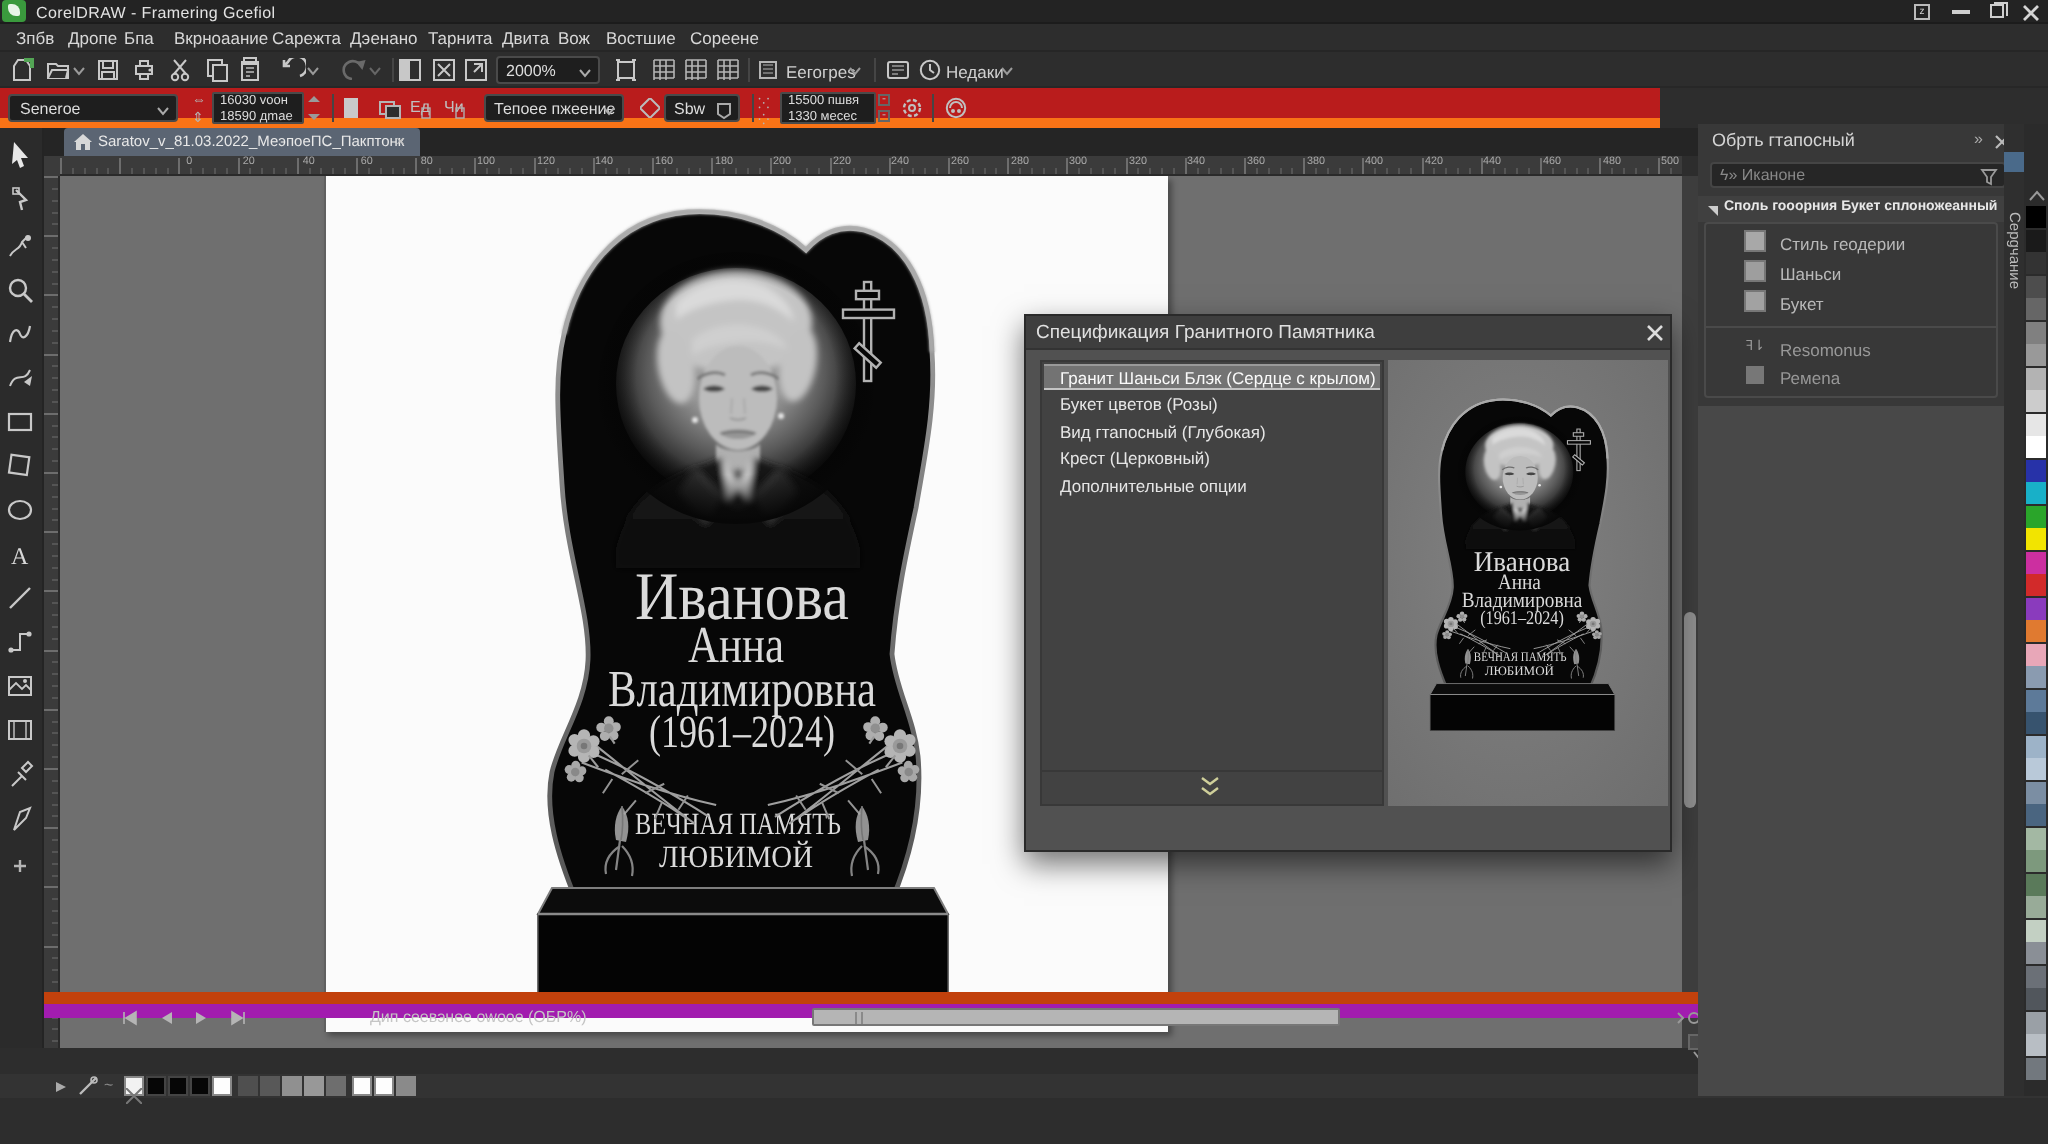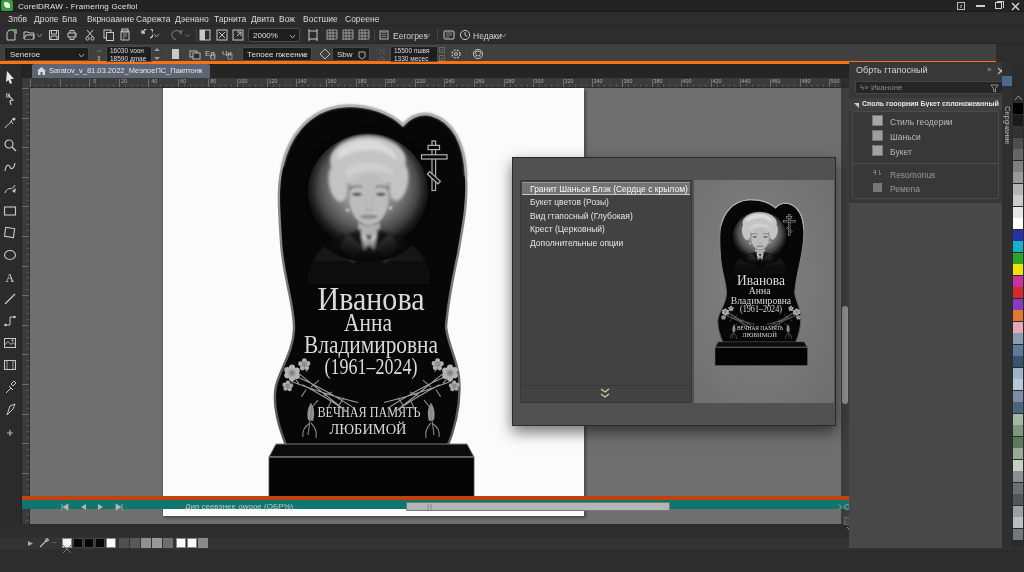--- a/index.html
+++ b/index.html
@@ -9,21 +9,21 @@
 #titlebar{position:absolute;left:0;top:0;width:1024px;height:12px;background:#232323;border-bottom:1px solid #1c1c1c}
 #titlebar .logo{position:absolute;left:1px;top:0px;width:12px;height:11px;background:#3a9a3d;border-radius:2px}
 #titlebar .logo:before{content:"";position:absolute;left:3px;top:2px;width:6px;height:6px;background:#e8f5e8;border-radius:1px 4px 1px 4px}
 #titlebar .t{position:absolute;left:18px;top:1.5px;font-size:8px;color:#e2e2e2;letter-spacing:.2px}
 .wbtn{position:absolute;top:1px;color:#cfcfcf;font-size:9px;line-height:10px}
 
 #menubar{position:absolute;left:0;top:12px;width:1024px;height:14px;background:#2d2d2d;border-bottom:1px solid #262626}
 #menubar span{position:absolute;top:1.5px;font-size:8.5px;color:#d8d8d8}
 
 #tb1{position:absolute;left:0;top:26px;width:1024px;height:18px;background:#2d2d2d;border-bottom:1px solid #272727}
-#tb2{position:absolute;left:0;top:44px;width:996px;height:20px;background:#404040;border-bottom:3px solid #f97316}
+#tb2{position:absolute;left:0;top:44px;width:830px;height:20px;background:#b91c1c;border-bottom:5px solid #f97316}
 .sep{position:absolute;width:1px;background:#454545}
 .combo{position:absolute;background:#1e1e1e;border:1px solid #4a4a4a;border-radius:2px;color:#ddd}
 .carow{position:absolute;color:#b5b5b5;font-size:7px}
 
 #tabrow{position:absolute;left:22px;top:64px;width:827px;height:14px;background:#252525}
 #doctab{position:absolute;left:10px;top:0;width:178px;height:18px;background:#5b6573;color:#e8e8e8;font-size:7.5px;line-height:14px;border-radius:2px 2px 0 0}
 
 #hruler{position:absolute;left:30px;top:78px;width:811px;height:10px;background:#3b3b3b;border-bottom:1px solid #2a2a2a;
  background-image:repeating-linear-gradient(to right,#6d6d6d 0 1px,transparent 1px 29.6px),repeating-linear-gradient(to right,#555 0 1px,transparent 1px 5.92px);
  background-size:100% 8px,100% 3px;background-position:left bottom,left bottom;background-repeat:repeat-x}
@@ -34,21 +34,21 @@
 #rcorner{position:absolute;left:22px;top:78px;width:8px;height:10px;background:#3b3b3b}
 
 #toolbox{position:absolute;left:0;top:64px;width:22px;height:460px;background:#2b2b2b;border-right:1px solid #242424}
 .tool{position:absolute;left:3px;width:16px;height:16px}
 
 #canvas{position:absolute;left:30px;top:88px;width:811px;height:436px;background:#6f6f6f;overflow:hidden}
 #page{position:absolute;left:132px;top:0;width:422px;height:428px;background:#fbfbfb;box-shadow:2px 2px 3px rgba(0,0,0,.35);border-left:1px solid #606060}
 
 #vscroll{position:absolute;left:841px;top:88px;width:8px;height:436px;background:#3d3d3d}
 #vthumb{position:absolute;left:1px;top:218px;width:6px;height:98px;background:#8d8d8d;border-radius:3px}
-#navrow{position:absolute;left:22px;top:496px;width:827px;height:13px;background:#0f766e;border-top:4px solid #c2410c}
+#navrow{position:absolute;left:22px;top:496px;width:827px;height:13px;background:#a21caf;border-top:6px solid #c2410c}
 #palrow{position:absolute;left:0;top:537px;width:1024px;height:12px;background:#333}
 #statusbar{position:absolute;left:0;top:549px;width:1024px;height:23px;background:#383838;border-top:1px solid #484848;font-size:9px;color:#ccc}
 
 #dialog{position:absolute;left:512px;top:157px;width:324px;height:269px;background:#515151;border:1px solid #2a2a2a;box-shadow:0 6px 14px rgba(0,0,0,.55)}
 #dlgtitle{position:absolute;left:0;top:0;width:100%;height:17px;background:#3e3e3e;border-bottom:1px solid #333}
 #dlglist{position:absolute;left:7px;top:22px;width:172px;height:223px;background:#424242;border:1px solid #383838}
 .drow{position:absolute;left:1px;width:168px;height:13px;font-size:8.5px;color:#e6e6e6;line-height:13px;white-space:nowrap}
 #dlgprev{position:absolute;left:181px;top:22px;width:134px;height:223px;background:#757575}
 
 #docker{position:absolute;left:849px;top:62px;width:153px;height:141px;background:#383838}
@@ -549,20 +549,26 @@
  <div class="abs" style="left:130px;top:1px;width:10px;height:10px;background:#585858"></div>
  <div class="abs" style="left:141px;top:1px;width:10px;height:10px;background:#909090"></div>
  <div class="abs" style="left:152px;top:1px;width:10px;height:10px;background:#989898"></div>
  <div class="abs" style="left:163px;top:1px;width:10px;height:10px;background:#6e6e6e"></div>
  <div class="abs" style="left:176px;top:1px;width:10px;height:10px;background:#fdfdfd;border:1px solid #888"></div>
  <div class="abs" style="left:187px;top:1px;width:10px;height:10px;background:#fdfdfd;border:1px solid #888"></div>
  <div class="abs" style="left:198px;top:1px;width:10px;height:10px;background:#8a8a8a"></div>
 </div>
 
 <div id="dialog">
+ <div id="dlgtitle">
+        <span style="position:absolute;left:5px;top:3px;font-size:9.5px;color:#e0e0e0">Спецификация Гранитного Памятника</span>
+ <svg style="position:absolute;left:310px;top:4px" width="9" height="9">
+          <path d="M1 1 L8 8 M8 1 L1 8" stroke="#ddd" stroke-width="1.3"></path>
+        </svg>
+      </div>
  <div id="dlglist">
   <div class="drow" style="top:1px;background:#737373;border-top:1px solid #9a9a9a;border-bottom:1px solid #c4c4c4;color:#fafafa"><span style="margin-left:8px">Гранит Шаньси Блэк (Сердце с крылом)</span></div>
   <div class="drow" style="top:15px"><span style="margin-left:8px">Букет цветов (Розы)</span></div>
   <div class="drow" style="top:28.5px"><span style="margin-left:8px">Вид гтапосный (Глубокая)</span></div>
   <div class="drow" style="top:42px"><span style="margin-left:8px">Крест (Церковный)</span></div>
   <div class="drow" style="top:55.5px"><span style="margin-left:8px">Дополнительные опции</span></div>
   <div style="position:absolute;left:0;bottom:16px;width:100%;border-top:1px solid #383838"></div>
   <svg style="position:absolute;left:78px;bottom:3px" width="12" height="11">
           <path d="M2 1 L6 4 L10 1 M2 6 L6 9 L10 6" stroke="#cfcf9a" fill="none" stroke-width="1.2"></path>
         </svg>

